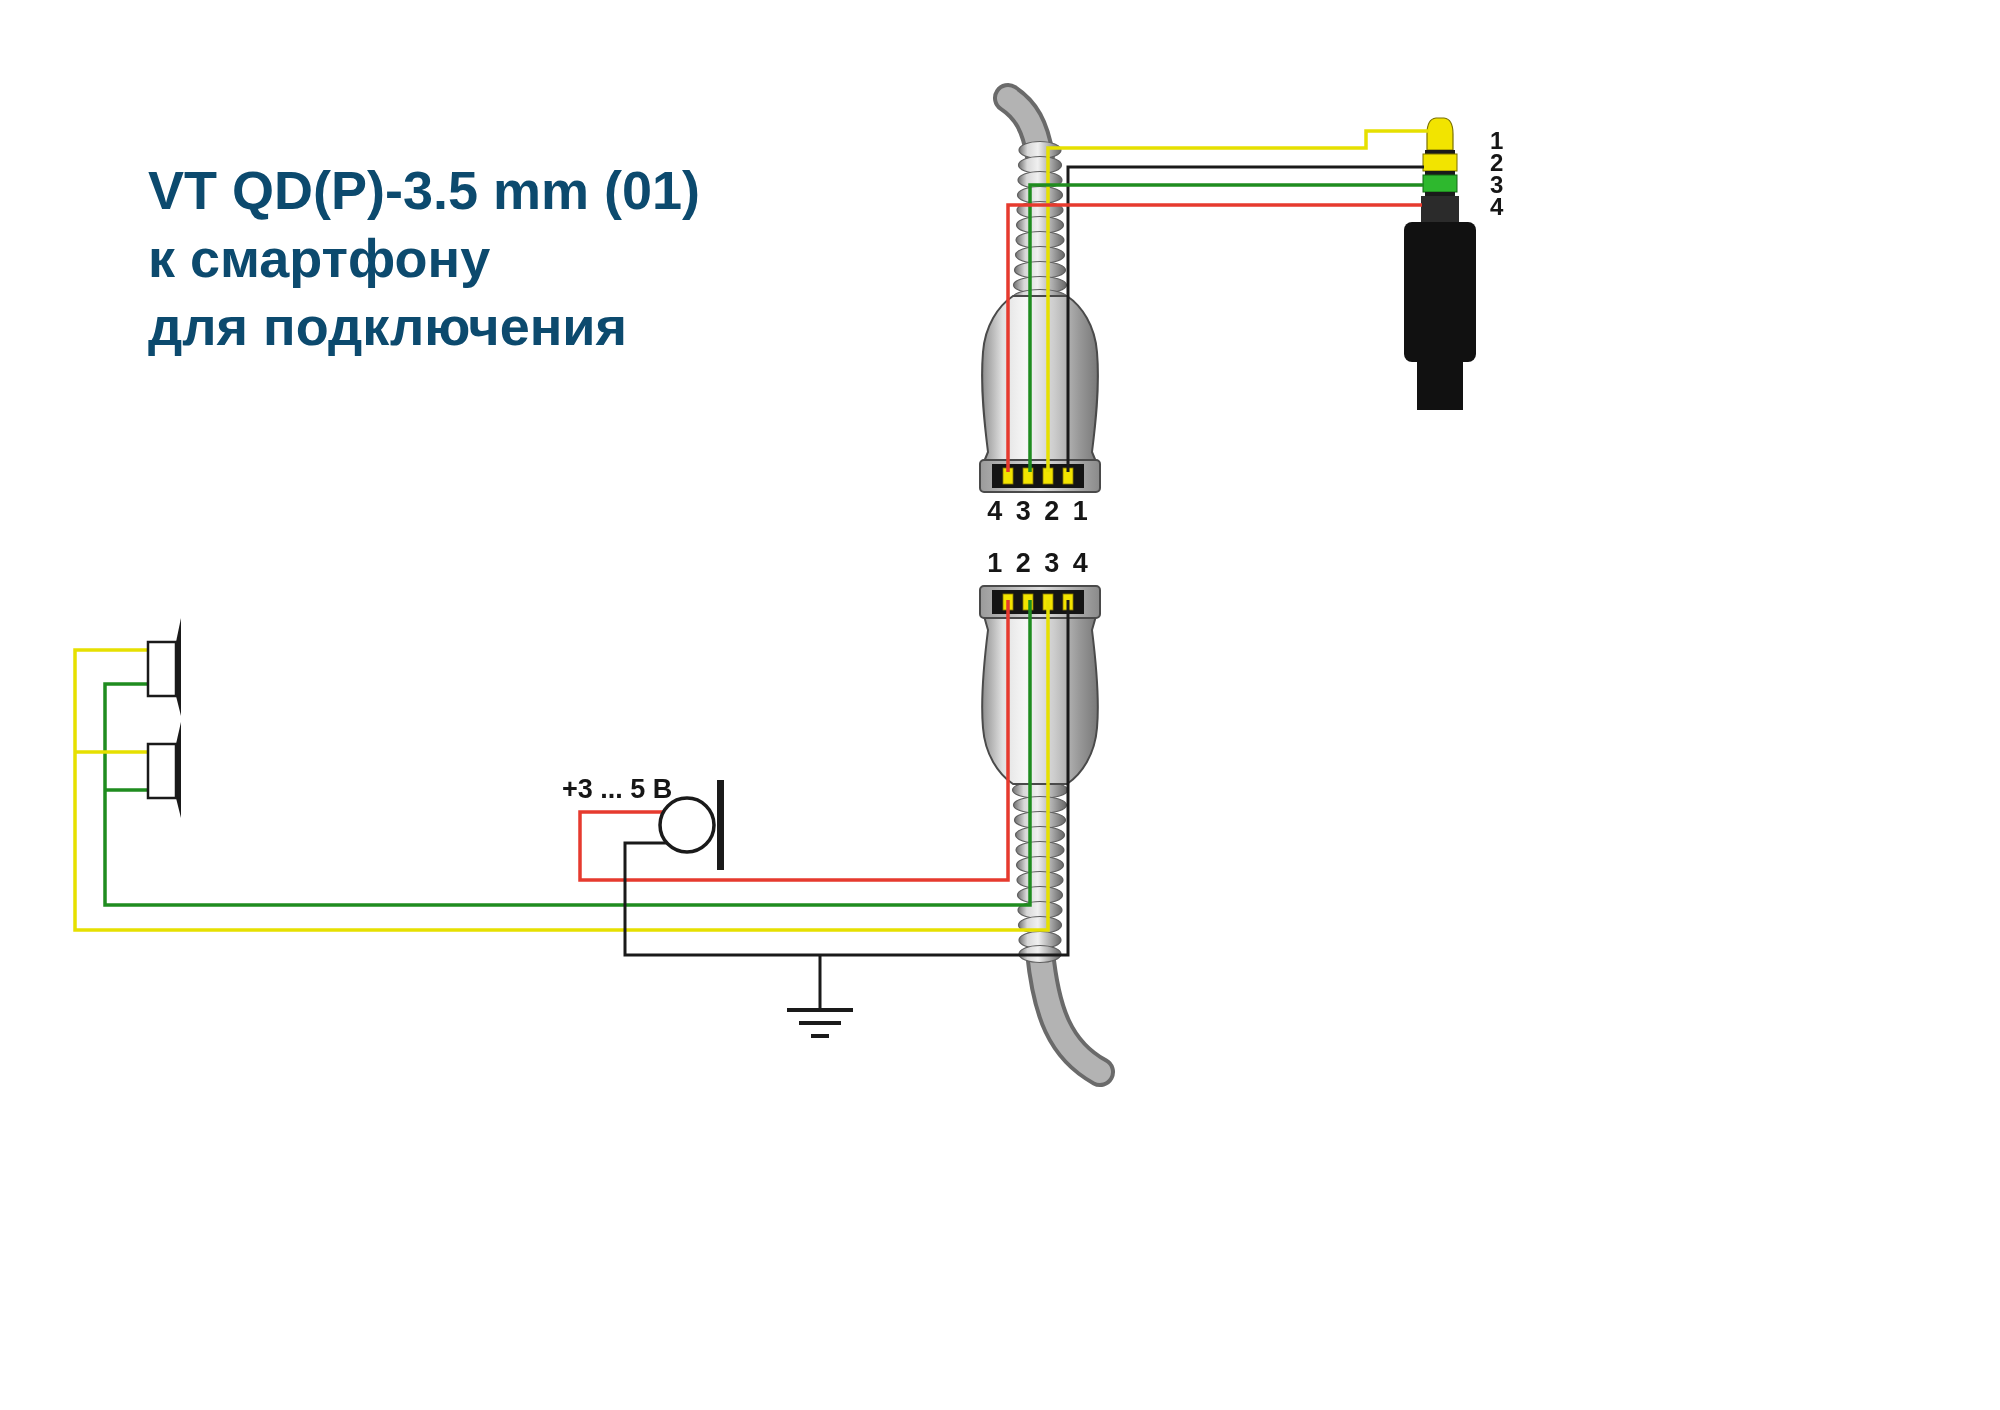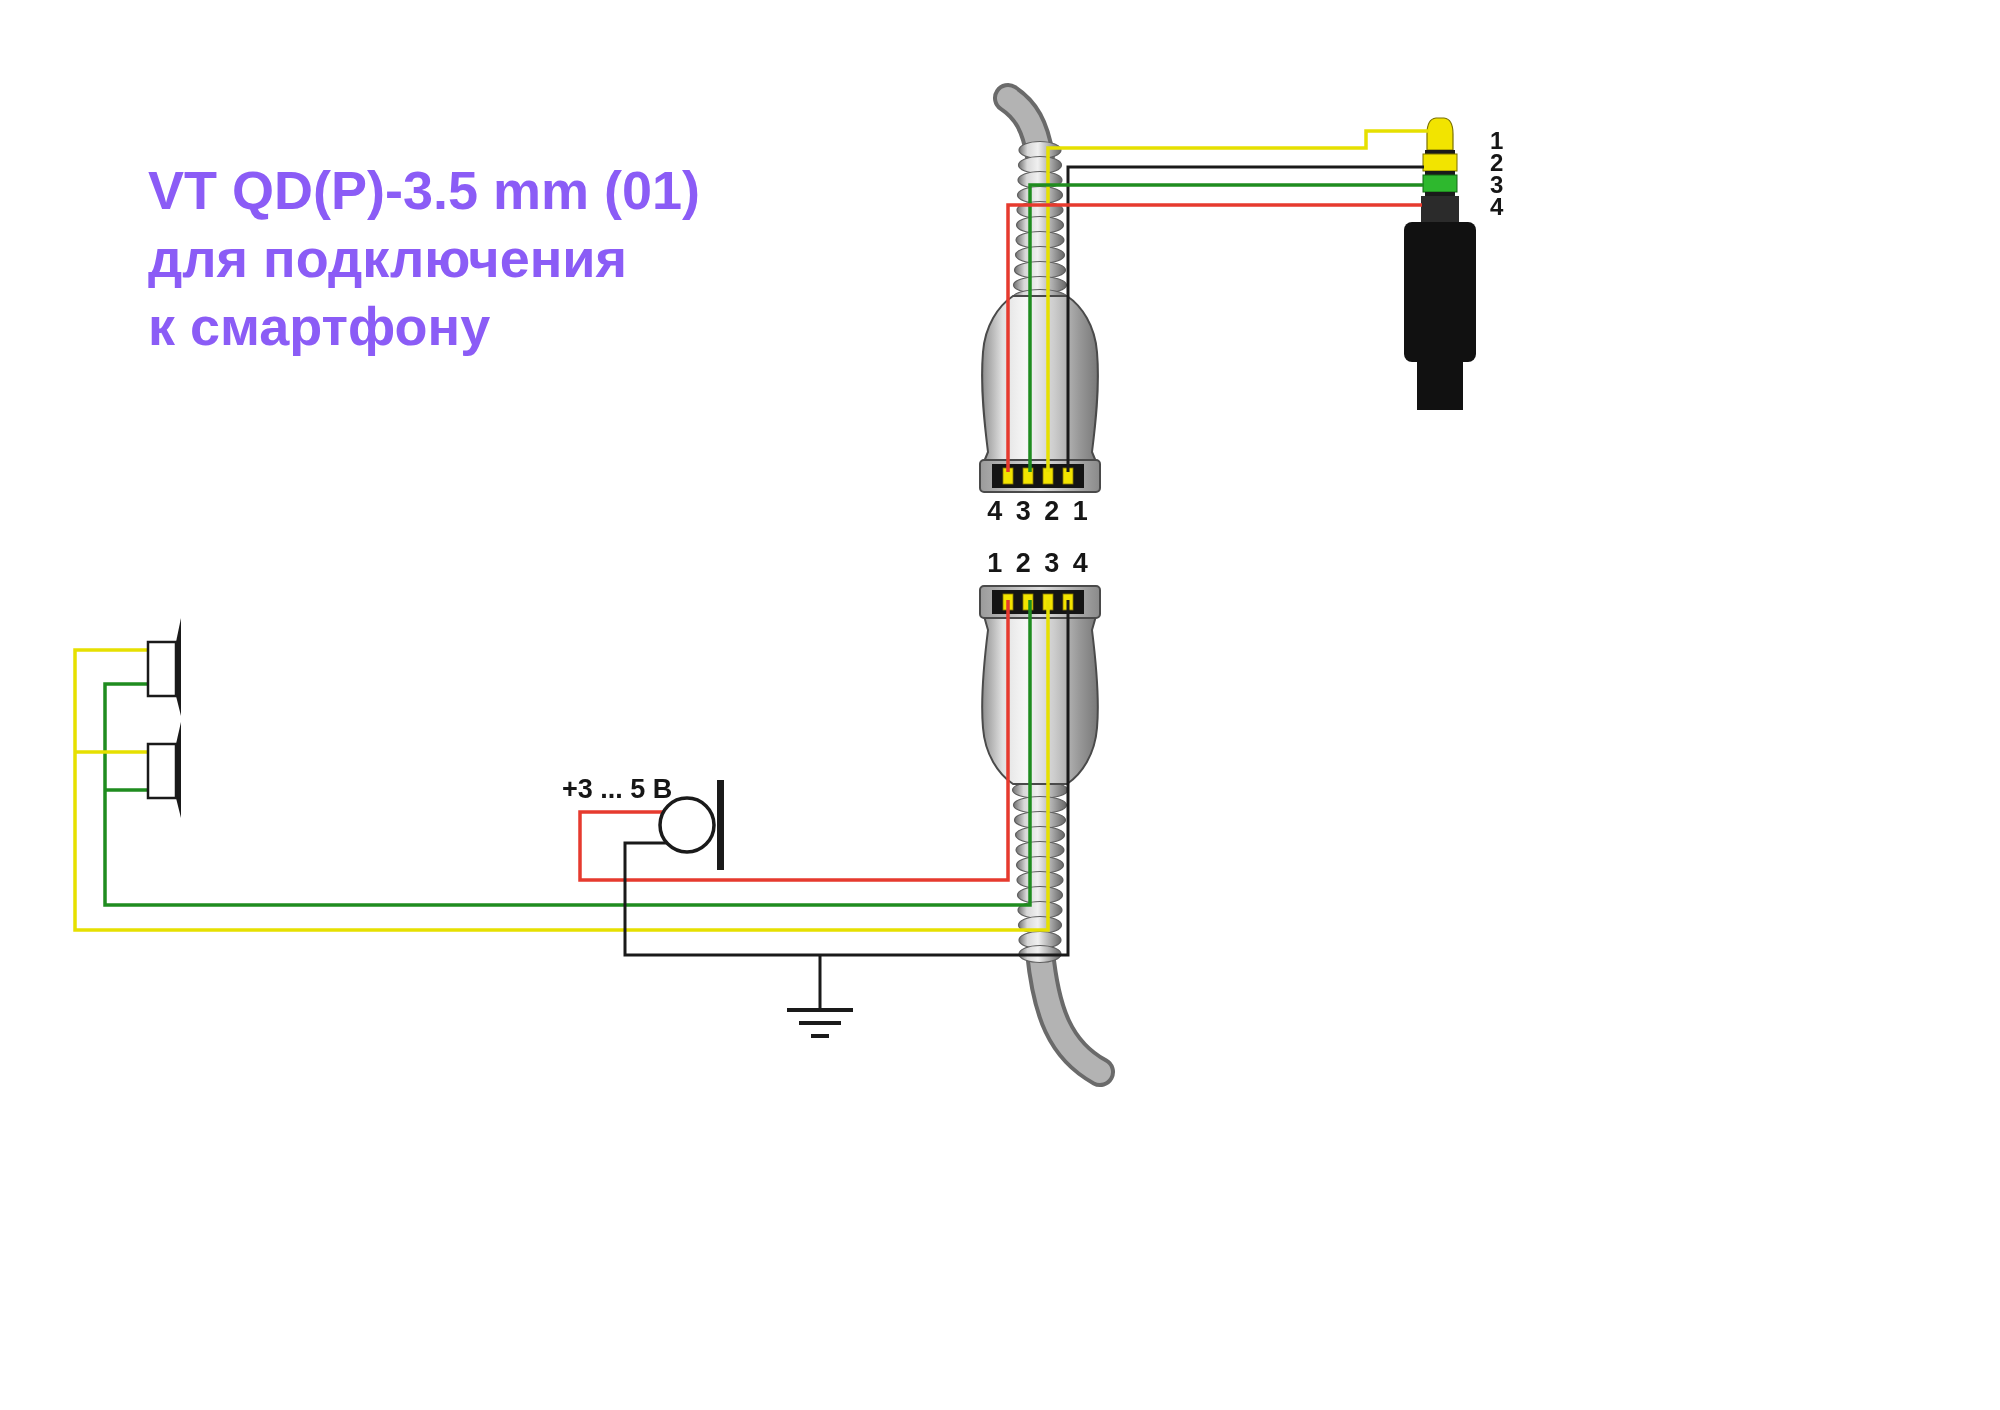--- a/index.html
+++ b/index.html
@@ -7,21 +7,21 @@
     position:relative;
     width:2000px;height:1410px;
     background:#ffffff;
     font-family:"Liberation Sans", sans-serif;
     overflow:hidden;
   }
   .stage svg{position:absolute;left:0;top:0;width:2000px;height:1410px;}
   .title{
     position:absolute;left:148px;top:156px;
     font-size:54px;font-weight:bold;line-height:68px;
-    color:#8b5cf6;white-space:nowrap;
+    color:#0c4a6e;white-space:nowrap;
   }
   text{font-family:"Liberation Sans", sans-serif;font-weight:bold;fill:#161616;}
   .pinlabel{font-size:27px;letter-spacing:3px;}
   .jacknum{font-size:24px;}
   .miclabel{font-size:27px;}
 </style>
 </head>
 <body>
 
 <div class="stage">
@@ -156,17 +156,17 @@
   <text class="jacknum" x="1490" y="149">1</text>
   <text class="jacknum" x="1490" y="171">2</text>
   <text class="jacknum" x="1490" y="193">3</text>
   <text class="jacknum" x="1490" y="215">4</text>
 
   <text class="miclabel" x="562" y="798">+3 ... 5 В</text>
 </svg>
 
 <div class="title">
   <div>VT QD(P)-3.5 mm (01)</div>
+  <div>к смартфону</div>
   <div>для подключения</div>
-  <div>к смартфону</div>
 </div>
 
 </div>
 
 </body></html>

